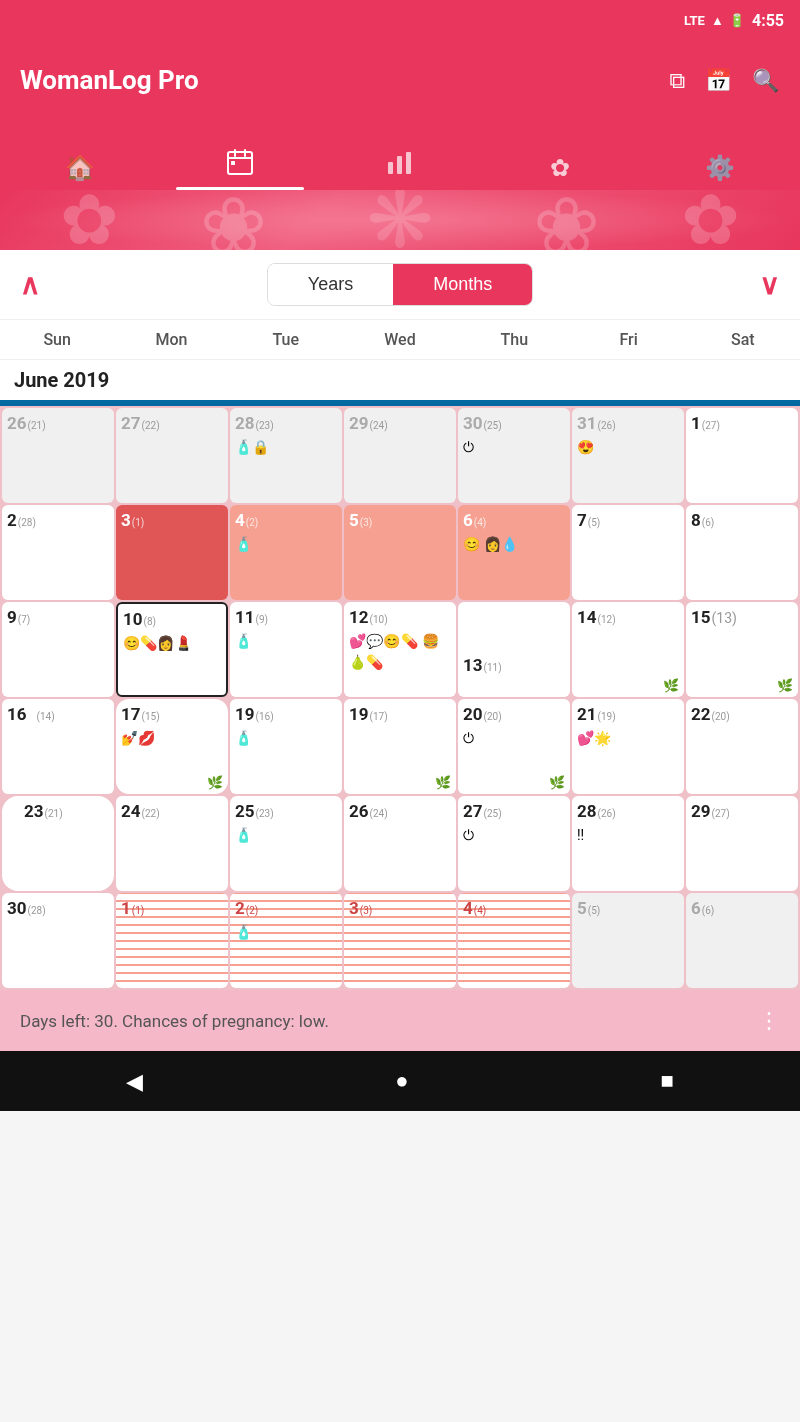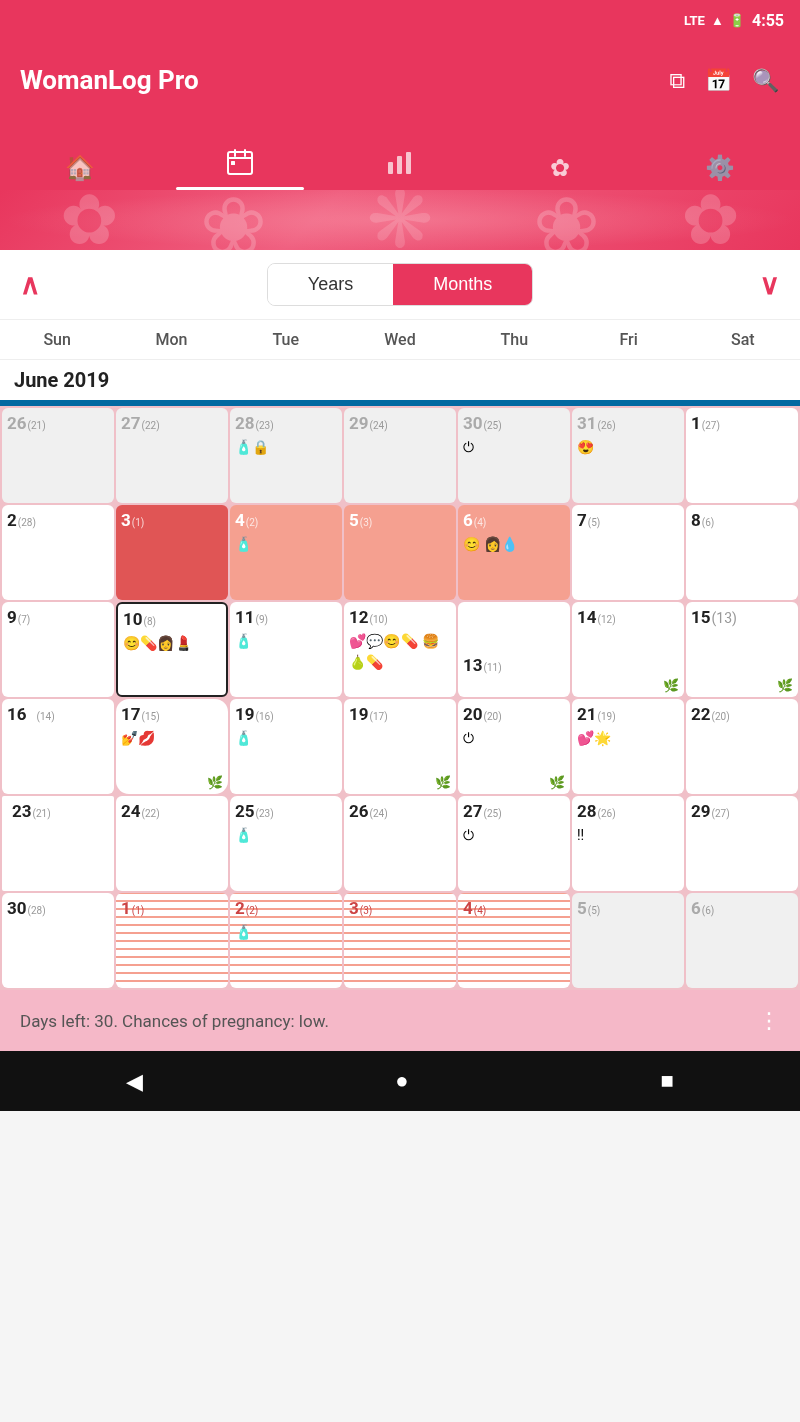--- a/index.html
+++ b/index.html
@@ -505,21 +505,21 @@
     <div style="margin-top:4px;font-size:14px;line-height:1.5;">💕🌟</div>
 
   </div>
     <div style="background: white; border-radius: 6px; min-height: 95px; padding: 5px 4px 4px 5px; position: relative; font-size: 13px;">
     <div style="display:flex;align-items:baseline;gap:1px;">
       <span style="font-size:17px;font-weight:bold;color:#222;">22</span>
         <span style="font-size:10px;color:#999; vertical-align:super;">(20)</span>
     </div>
 
   </div>
-    <div style="background: white; border-radius: 2px; min-height: 95px; padding: 5px 4px 4px 10px; position: relative; font-size: 13px;">
+    <div style="background: white; border-radius: 16px; min-height: 95px; padding: 5px 4px 4px 22px; position: relative; font-size: 13px;">
     <div style="display:flex;align-items:baseline;gap:1px;">
       <span style="font-size:17px;font-weight:bold;color:#222;">23</span>
         <span style="font-size:10px;color:#999; vertical-align:super;">(21)</span>
     </div>
 
   </div>
     <div style="background: white; border-radius: 6px; min-height: 95px; padding: 5px 4px 4px 5px; position: relative; font-size: 13px;">
     <div style="display:flex;align-items:baseline;gap:1px;">
       <span style="font-size:17px;font-weight:bold;color:#222;">24</span>
         <span style="font-size:10px;color:#999; vertical-align:super;">(22)</span>

